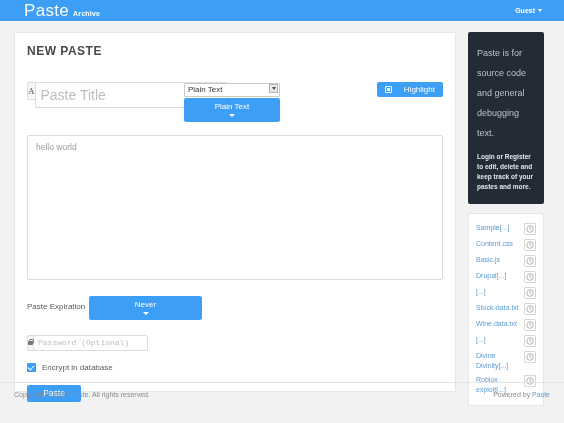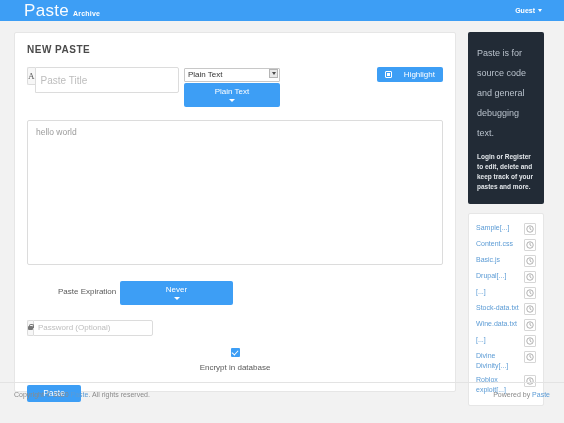--- a/index.html
+++ b/index.html
@@ -76,25 +76,25 @@
   }
   .col-side {
     width: 76px;
     display: flex;
     flex-direction: column;
     gap: 9px;
   }
 
   
   .section-title {
-    font-size: 10px;
+    font-size: 12px;
     font-weight: bold;
     letter-spacing: .5px;
     color: #4a4a4a;
-    margin-bottom: 12px;
+    margin-bottom: 24px;
   }
   .row-top {
     display: flex;
     align-items: flex-start;
     gap: 9px;
     position: relative;
   }
   .input-group {
     display: flex;
     width: 148px;
@@ -112,21 +112,21 @@
     font-family: "Liberation Serif", serif;
     font-size: 9px;
     color: #555;
   }
   .ig-input {
     flex: 1;
     border: 1px solid #dcdcdc;
     border-radius: 0 2px 2px 0;
     background: #ffffff;
     font-family: "Liberation Sans", sans-serif;
-    font-size: 10px;
+    font-size: 14px;
     color: #555;
     padding: 12px 5px;
     outline: none;
   }
   .ig-input::placeholder { color: #bdbdbd; }
 
   .select-wrap { position: relative; width: 96px; }
   .native-select {
     width: 96px;
     height: 14px;
@@ -224,21 +224,20 @@
   .opt-row {
     display: flex;
     align-items: flex-start;
     margin-top: 13px;
   }
   .opt-label {
     width: 62px;
     font-size: 8px;
     color: #5a5a5a;
     padding-top: 7px;
-    margin-left: 31px;
   }
   .opt-panel { width: 113px; }
 
   .pw-row { margin-top: 15px; }
   .pw-group { display: flex; width: 96px; height: 16px; }
   .pw-addon {
     width: 17px;
     border: 1px solid #dcdcdc;
     border-right: none;
     background: #f7f7f7;
@@ -258,34 +257,33 @@
     left: 1px; top: -2.5px;
     width: 3px; height: 3px;
     border: 1px solid #777;
     border-bottom: none;
     border-radius: 2px 2px 0 0;
   }
   .pw-input {
     flex: 1;
     border: 1px solid #dcdcdc;
     border-radius: 0 2px 2px 0;
-    font-family: Liberation Sans, sans-serif;
+    font-family: Liberation Mono, monospace;
     font-size: 8px;
     color: #555;
     padding: 0 4px;
     outline: none;
   }
   .pw-input::placeholder { color: #bdbdbd; }
 
   .chk-row {
     display: flex;
     align-items: center;
     gap: 6px;
     margin-top: 12px;
-    flex-direction: column;
   }
   .chk {
     width: 9px; height: 9px;
     background: #3d9ef5;
     border-radius: 1px;
     position: relative;
   }
   .chk::after {
     content: "";
     position: absolute;

